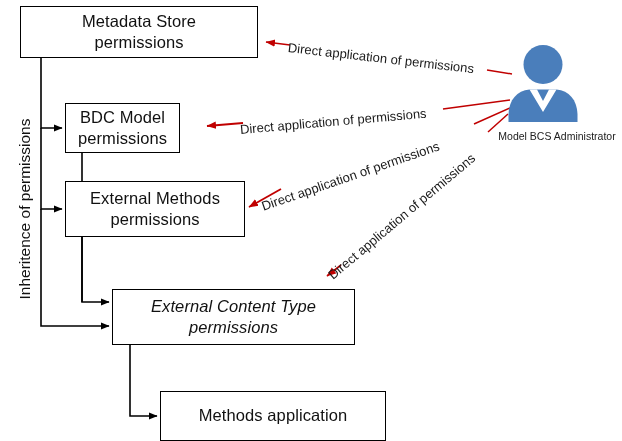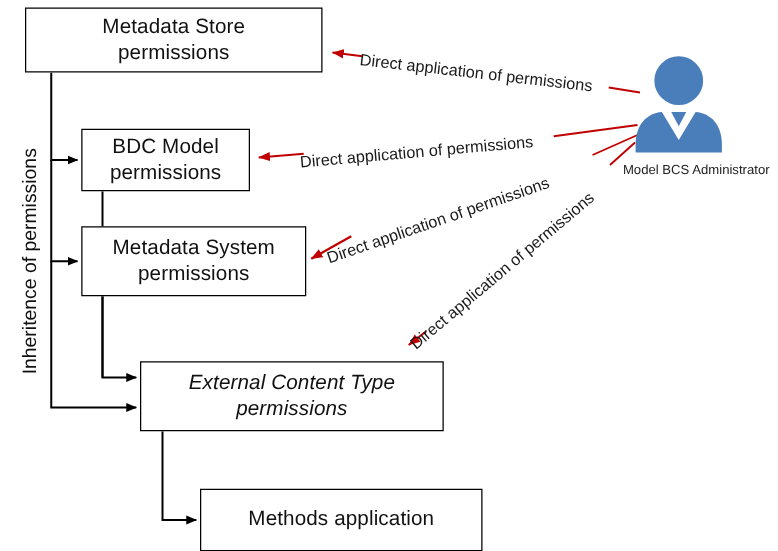--- a/index.html
+++ b/index.html
@@ -24,21 +24,21 @@
     text-align:center;
     color:#111111;
     font-size:16.5px;
     line-height:1.28;
     letter-spacing:.1px;
     z-index:6;
   }
   .box span{display:block;padding:0 6px;}
 
   #box-metadata       { left:20px;  top:2px;   width:238px; height:52px; }
-  #box-bdc            { left:65px;  top:99px;  width:135px; height:50px; }
+  #box-bdc            { left:65px;  top:99px;  width:115px; height:50px; }
   #box-extsystem      { left:65px;  top:177px; width:180px; height:56px; }
   #box-contenttype    { left:112px; top:285px; width:243px; height:56px;font-style:italic; }
   #box-methods        { left:160px; top:387px; width:226px; height:50px; }
 
   
   #inherit-label{
     position:absolute;
     left:-90px; top:196px;
     width:230px;
     text-align:center;
@@ -124,21 +124,21 @@
 
   <div class="box" id="box-bdc">
     <span>
         <span>BDC Model</span>
         <span>permissions</span>
       </span>
   </div>
 
   <div class="box" id="box-extsystem">
     <span>
-        <span>Metadata System</span>
+        <span>External Methods</span>
         <span>permissions</span>
       </span>
   </div>
 
   <div class="box" id="box-contenttype">
     <span>
         <span>External Content Type</span>
         <span>permissions</span>
       </span>
   </div>

